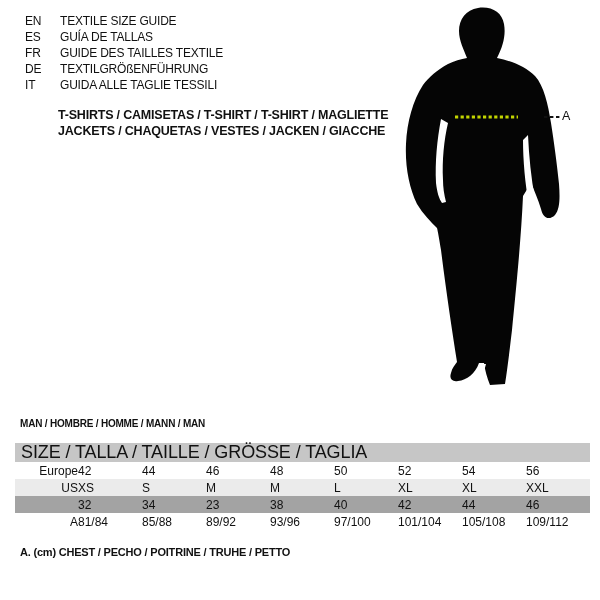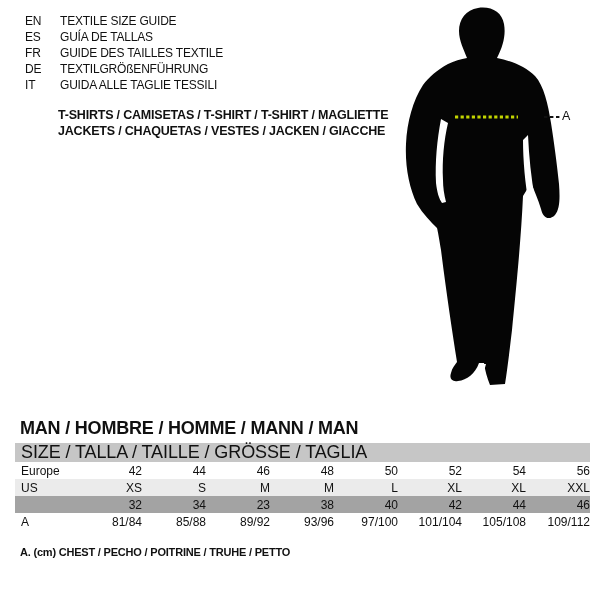--- a/index.html
+++ b/index.html
@@ -46,46 +46,46 @@
     top: 109px;
     font-size: 12.5px;
     font-weight: 400;
   }
 
   
   .section-title {
     position: absolute;
     left: 20px;
     top: 418px;
-    font-size: 18px;
+    font-size: 10px;
     font-weight: 700;
     letter-spacing: -0.2px;
     white-space: nowrap;
   }
 
   
   .size-table-wrap { position: absolute; left: 15px; top: 443px; width: 575px; }
   .size-table-header {
     height: 19px;
     line-height: 19px;
     padding-left: 6px;
     font-size: 18px;
     letter-spacing: -0.1px;
     white-space: nowrap;
   }
   table.size-table { border-collapse: collapse; table-layout: fixed; width: 575px; }
   table.size-table td {
     height: 17px;
     font-size: 12px;
-    text-align: right;
+    text-align: left;
     vertical-align: middle;
     padding: 0;
     white-space: nowrap;
   }
-  table.size-table td.row-label { text-align: left; padding-left: 6px; width: 63px; margin-left: 15px; }
+  table.size-table td.row-label { text-align: right; padding-left: 6px; width: 63px; margin-left: 15px; }
 
   
   .footnote {
     position: absolute;
     left: 20px;
     top: 546px;
     font-size: 11px;
     font-weight: 700;
     letter-spacing: -0.2px;
     white-space: nowrap;

